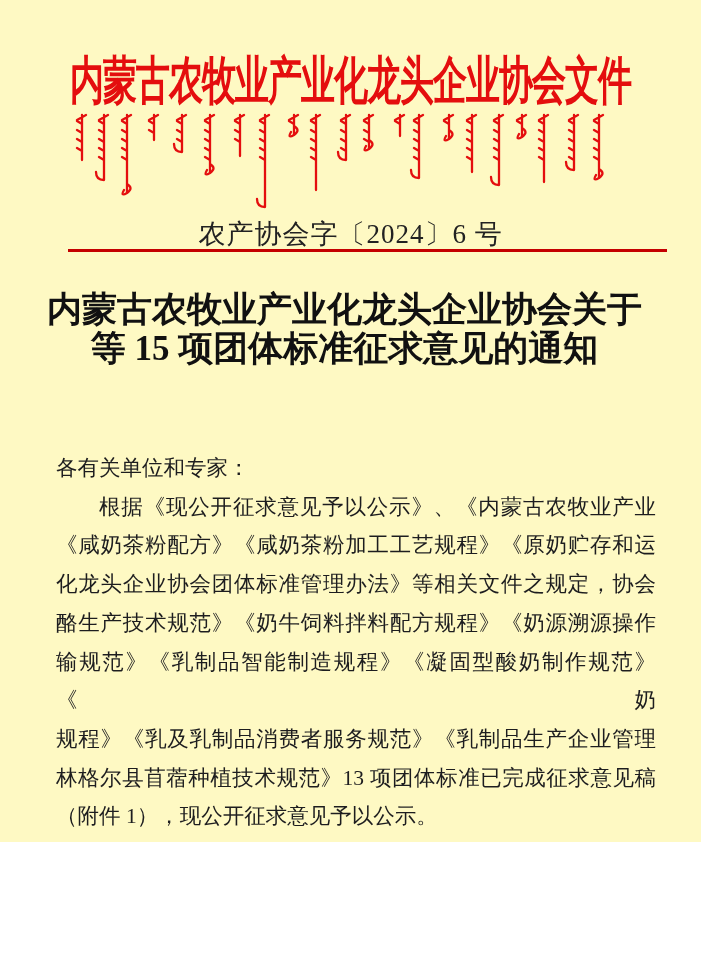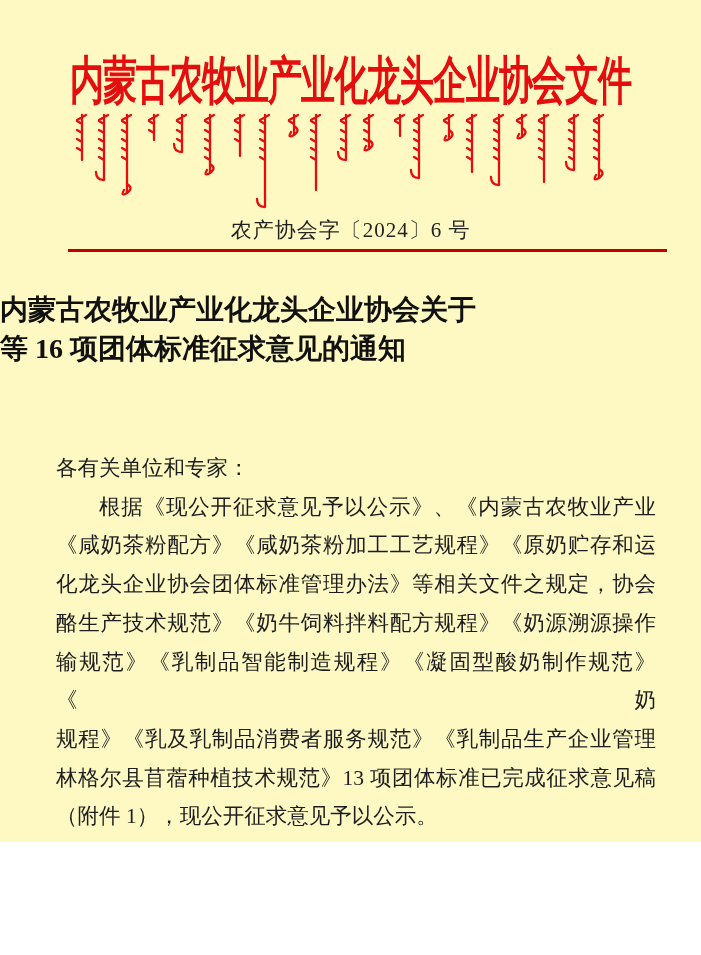--- a/index.html
+++ b/index.html
@@ -23,34 +23,35 @@
     color:#e40e0e;
   }
   
   .mongol-wrap{
     position:absolute;left:72px;top:112px;width:560px;height:100px;
   }
   
   .doc-num{
     position:absolute;left:0;right:0;top:216px;
     text-align:center;
-    font-size:21px;
+    font-size:27px;
     letter-spacing:1px;
     color:#222;
   }
   
   .red-rule{
     position:absolute;left:68px;top:249px;
     width:599px;height:3px;
     background:#c40000;
   }
   
   .doc-title{
     position:absolute;left:0;right:12px;top:291px;
-    font-size:28px;line-height:38.5px;
+    text-align:center;
+    font-size:35px;line-height:38.5px;
     font-weight:bold;color:#111;
     letter-spacing:0;
   }
   
   .body-text{
     position:absolute;left:56px;top:449px;width:600px;
     font-size:21.5px;line-height:38.7px;
     color:#1d1d1f;
   }
   .ln{white-space:nowrap;}
@@ -80,21 +81,21 @@
         <path d="M5 8 l9 -5 M10 3 V48 M10 12 l-5 -3 M10 21 l-5 -3 M10 30 l-5 -3 M10 39 l-5 -3 M27 8 l9 -5 M32 3 V68 M32 12 l-5 -3 M32 21 l-5 -3 M32 30 l-5 -3 M32 39 l-5 -3 M32 48 l-5 -3 M32 68 q-8 0 -8 -8 M50 8 l9 -5 M55 3 V80 M55 12 l-5 -3 M55 21 l-5 -3 M55 30 l-5 -3 M55 39 l-5 -3 M55 48 l-5 -3 M55 72 q7 4 0 9 q-7 4 -3 -3 M77 8 l9 -5 M82 3 V28 M82 12 l-5 -3 M82 21 l-5 -3 M105 8 l9 -5 M110 3 V40 M110 12 l-5 -3 M110 21 l-5 -3 M110 30 l-5 -3 M110 40 q-8 0 -8 -8 M133 8 l9 -5 M138 3 V60 M138 12 l-5 -3 M138 21 l-5 -3 M138 30 l-5 -3 M138 39 l-5 -3 M138 48 l-5 -3 M138 52 q7 4 0 9 q-7 4 -3 -3 M163 8 l9 -5 M168 3 V44 M168 12 l-5 -3 M168 21 l-5 -3 M168 30 l-5 -3 M188 8 l9 -5 M193 3 V95 M193 12 l-5 -3 M193 21 l-5 -3 M193 30 l-5 -3 M193 39 l-5 -3 M193 48 l-5 -3 M193 95 q-8 0 -8 -8 M217 8 l9 -5 M222 3 V22 M222 12 l-5 -3 M222 14 q7 4 0 9 q-7 4 -3 -3 M239 8 l9 -5 M244 3 V78 M244 12 l-5 -3 M244 21 l-5 -3 M244 30 l-5 -3 M244 39 l-5 -3 M244 48 l-5 -3 M269 8 l9 -5 M274 3 V48 M274 12 l-5 -3 M274 21 l-5 -3 M274 30 l-5 -3 M274 39 l-5 -3 M274 48 q-8 0 -8 -8 M292 8 l9 -5 M297 3 V36 M297 12 l-5 -3 M297 21 l-5 -3 M297 30 l-5 -3 M297 28 q7 4 0 9 q-7 4 -3 -3 M323 8 l9 -5 M328 3 V24 M328 12 l-5 -3 M342 8 l9 -5 M347 3 V66 M347 12 l-5 -3 M347 21 l-5 -3 M347 30 l-5 -3 M347 39 l-5 -3 M347 48 l-5 -3 M347 66 q-8 0 -8 -8 M372 8 l9 -5 M377 3 V26 M377 12 l-5 -3 M377 18 q7 4 0 9 q-7 4 -3 -3 M395 8 l9 -5 M400 3 V60 M400 12 l-5 -3 M400 21 l-5 -3 M400 30 l-5 -3 M400 39 l-5 -3 M400 48 l-5 -3 M422 8 l9 -5 M427 3 V73 M427 12 l-5 -3 M427 21 l-5 -3 M427 30 l-5 -3 M427 39 l-5 -3 M427 48 l-5 -3 M427 73 q-8 0 -8 -8 M445 8 l9 -5 M450 3 V24 M450 12 l-5 -3 M450 16 q7 4 0 9 q-7 4 -3 -3 M467 8 l9 -5 M472 3 V70 M472 12 l-5 -3 M472 21 l-5 -3 M472 30 l-5 -3 M472 39 l-5 -3 M472 48 l-5 -3 M497 8 l9 -5 M502 3 V58 M502 12 l-5 -3 M502 21 l-5 -3 M502 30 l-5 -3 M502 39 l-5 -3 M502 48 l-5 -3 M502 58 q-8 0 -8 -8 M522 8 l9 -5 M527 3 V65 M527 12 l-5 -3 M527 21 l-5 -3 M527 30 l-5 -3 M527 39 l-5 -3 M527 48 l-5 -3 M527 57 q7 4 0 9 q-7 4 -3 -3" fill="none" stroke="#e40e0e" stroke-width="2.3" stroke-linecap="round"></path>
       </svg>
   </div>
 
   <div class="doc-num">农产协会字〔2024〕6 号</div>
 
   <div class="red-rule"></div>
 
   <div class="doc-title">
     <div>内蒙古农牧业产业化龙头企业协会关于</div>
-    <div>等 16 项团体标准征求意见的通知</div>
+    <div>等 15 项团体标准征求意见的通知</div>
   </div>
 
   <div class="body-text">
     <div class="ln">各有关单位和专家：</div>
     <div class="ln ind jst">根据《现公开征求意见予以公示》、《内蒙古农牧业产业</div>
     <div class="ln jst">《咸奶茶粉配方》《咸奶茶粉加工工艺规程》《原奶贮存和运</div>
     <div class="ln jst">化龙头企业协会团体标准管理办法》等相关文件之规定，协会</div>
     <div class="ln jst">酪生产技术规范》《奶牛饲料拌料配方规程》《奶源溯源操作</div>
     <div class="ln jst">输规范》《乳制品智能制造规程》《凝固型酸奶制作规范》《奶</div>
     <div class="ln jst">规程》《乳及乳制品消费者服务规范》《乳制品生产企业管理</div>

